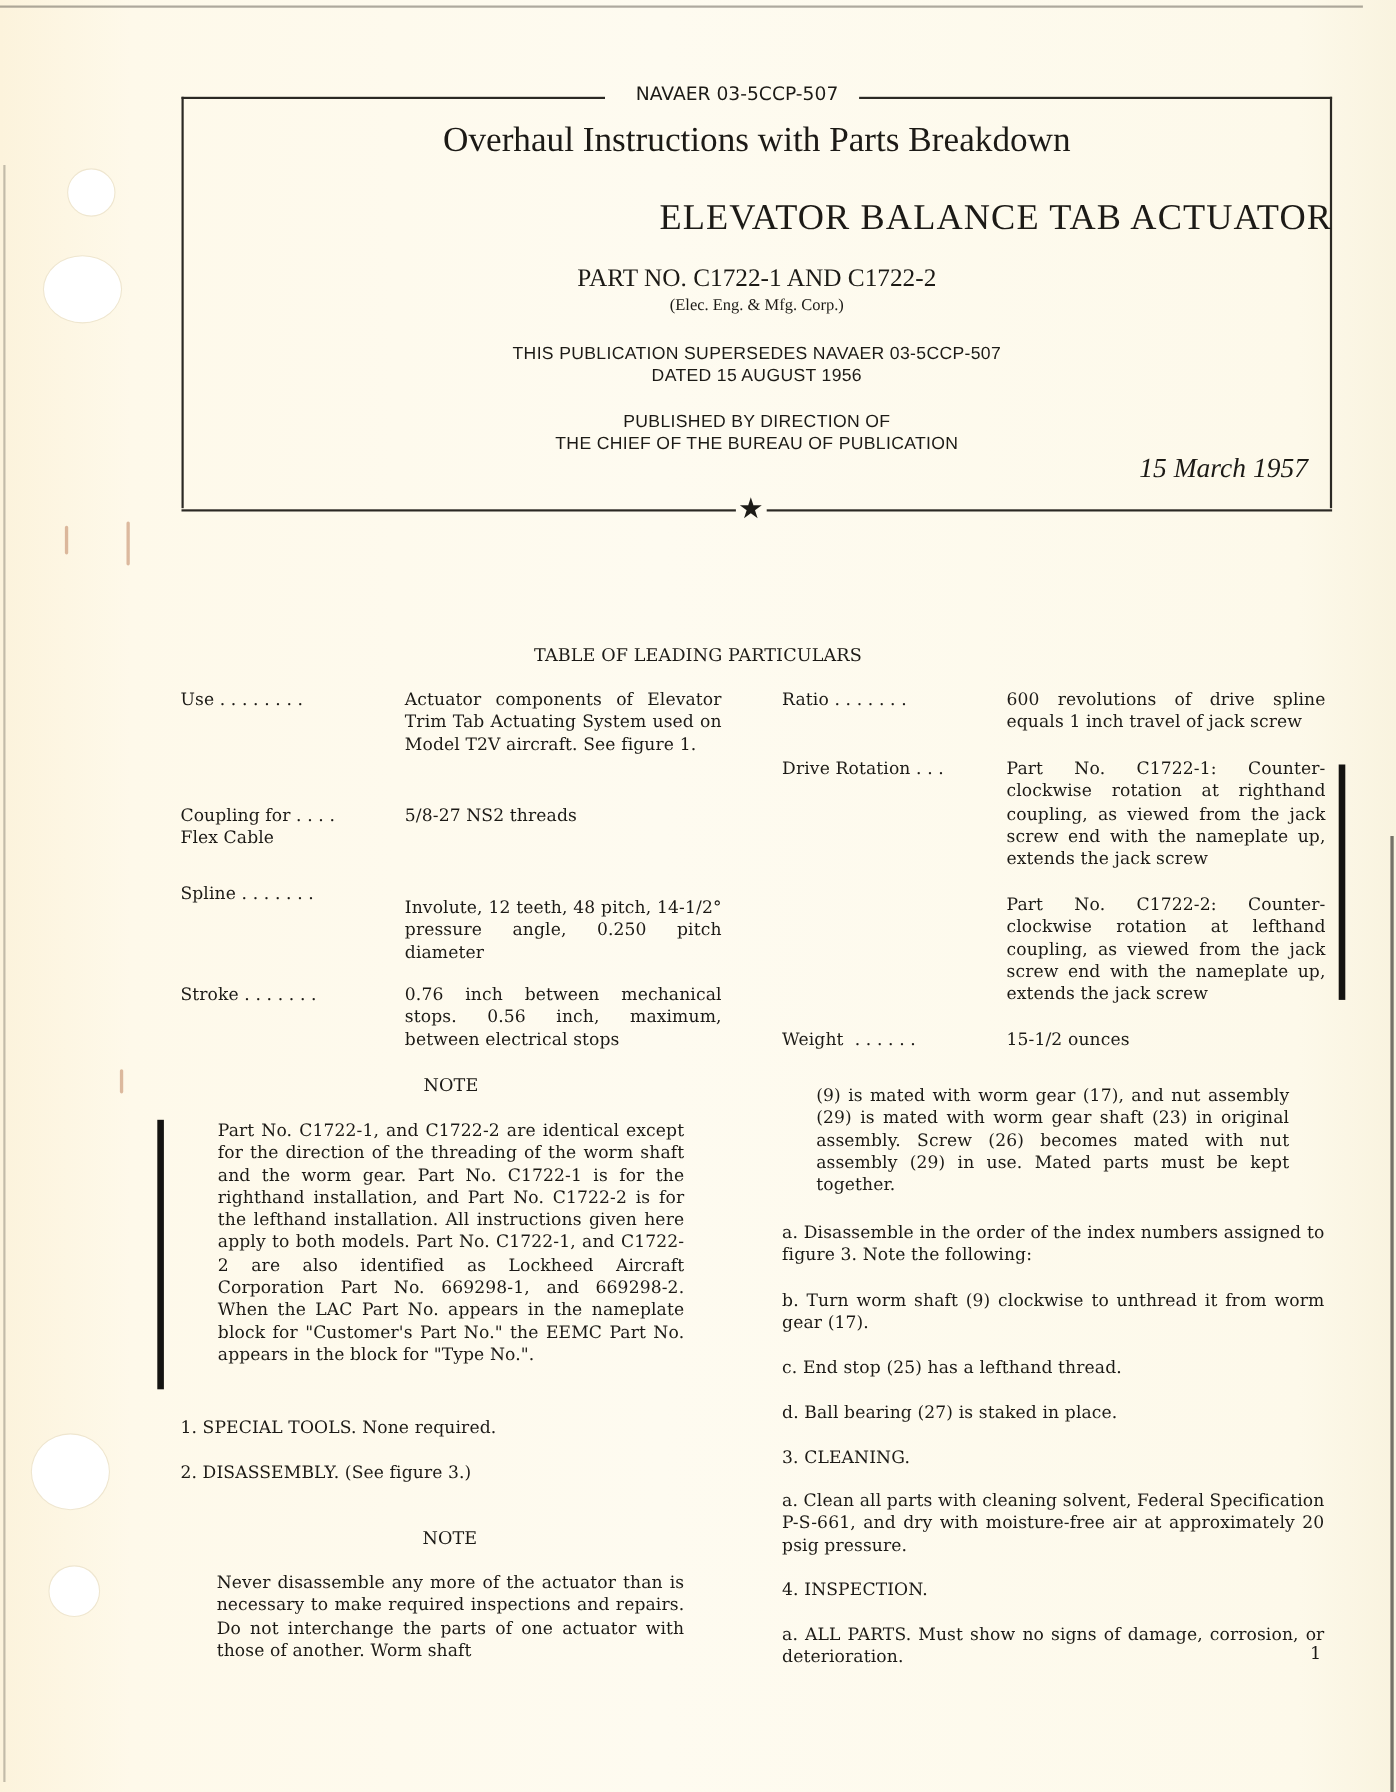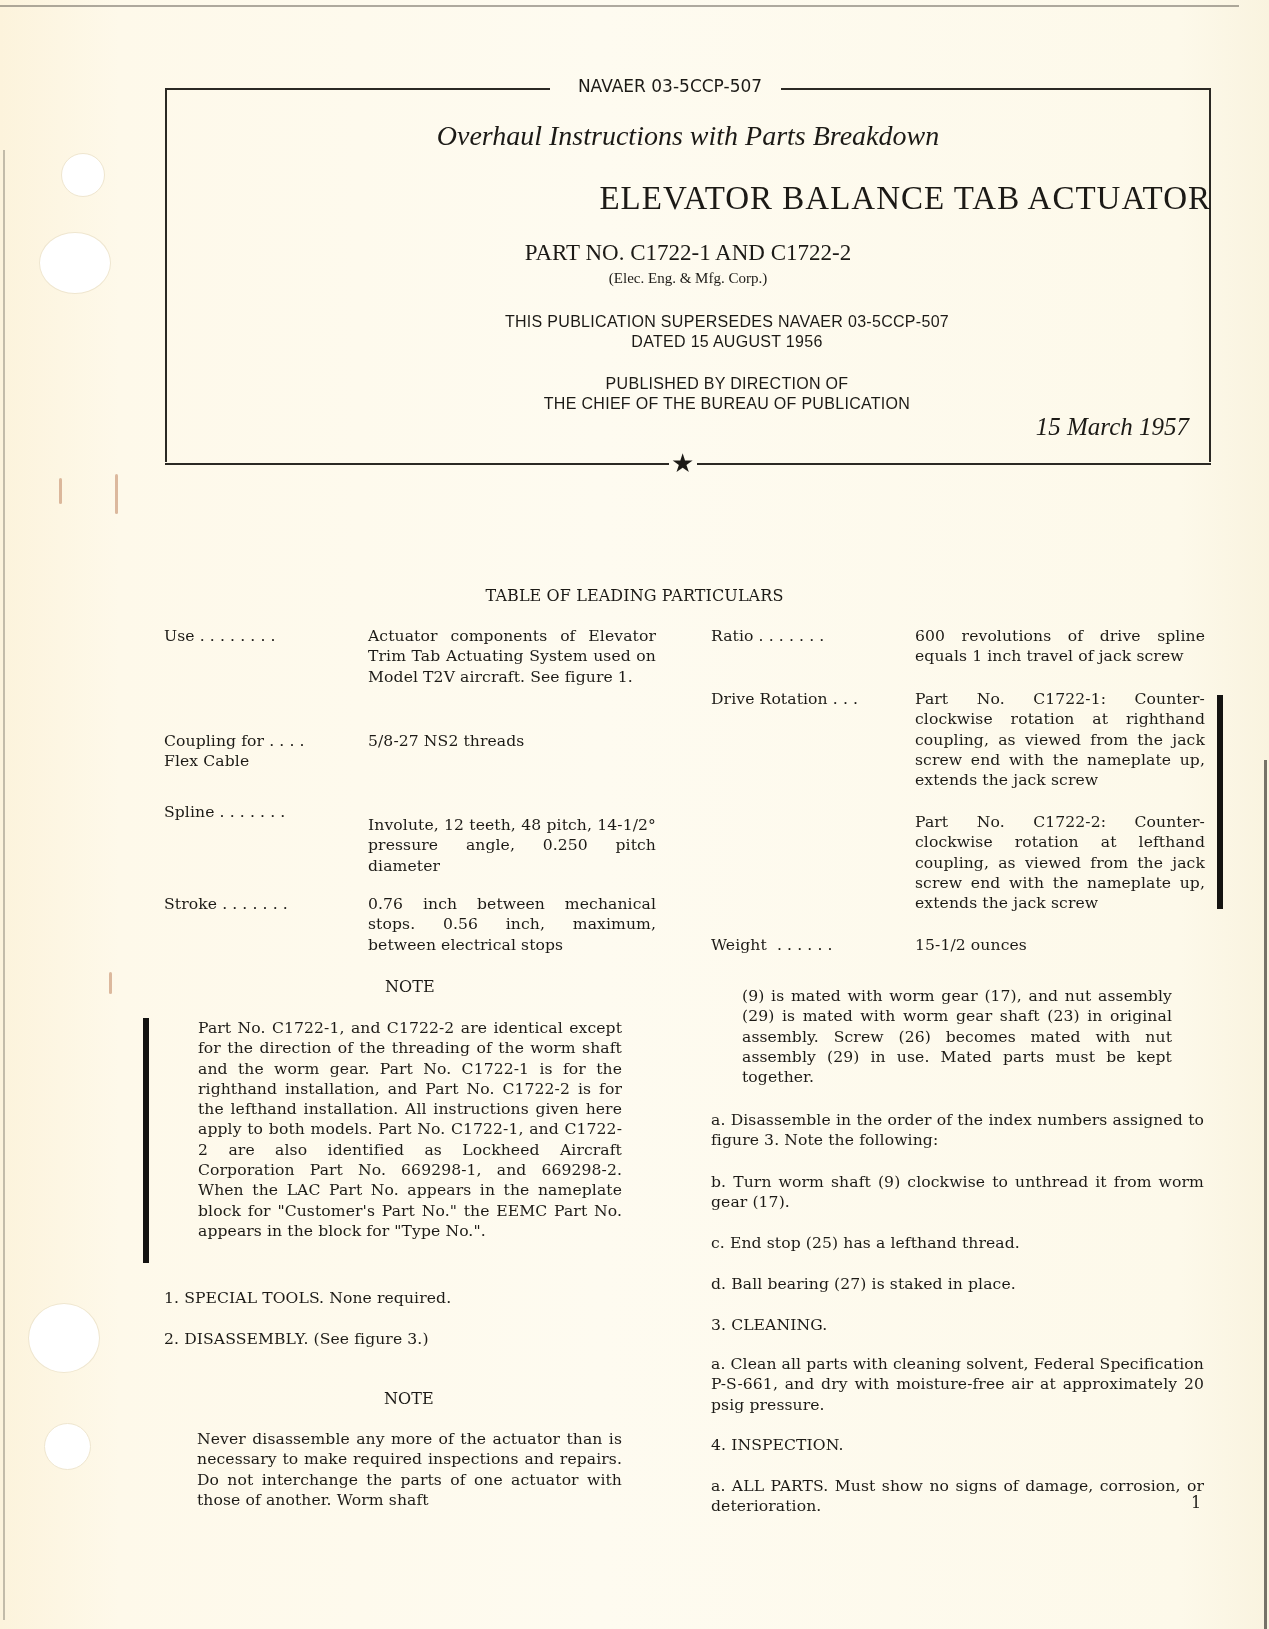--- a/index.html
+++ b/index.html
@@ -21,27 +21,27 @@
 
   
   .hdr-box {
     position: absolute; left: 165px; top: 88px; width: 1042px; height: 374px;
     border-left: 2px solid #2b2924; border-right: 2px solid #2b2924;
   }
   .hdr-top-line { position: absolute; top: 88px; height: 2px; background: #2b2924; }
   .hdr-bottom { position: absolute; top: 463px; height: 2px; background: #2b2924; }
   .star { position: absolute; left: 671px; top: 449px; font-size: 26px; line-height: 28px; color: #1c1a16; font-family: "DejaVu Sans", sans-serif; }
 
-  .title-1 { position: absolute; top: 120px; left: 165px; width: 1046px; text-align: center; font-family: "Liberation Serif", serif; font-size: 28px; font-style: italic; }
+  .title-1 { position: absolute; top: 108px; left: 165px; width: 1046px; text-align: center; font-family: "Liberation Serif", serif; font-size: 32px; }
   .title-2 { position: absolute; top: 180px; left: 165px; width: 1046px; text-align: right; font-family: "Liberation Serif", serif; font-size: 33px; letter-spacing: 1px; }
   .title-3 { position: absolute; top: 240px; left: 165px; width: 1046px; text-align: center; font-family: "Liberation Serif", serif; font-size: 23px; }
   .title-4 { position: absolute; top: 270px; left: 165px; width: 1046px; text-align: center; font-family: "Liberation Serif", serif; font-size: 15px; }
   .small-caps {
     position: absolute; left: 165px; width: 1046px; text-align: center;
-    font-family: "Liberation Sans", sans-serif; font-size: 16px; line-height: 20px; letter-spacing: .3px; padding-left: 39px;
+    font-family: "Liberation Sans", sans-serif; font-size: 16px; line-height: 20px; letter-spacing: .3px;
   }
   .pub-date { position: absolute; top: 413px; right: 80px; font-family: "Liberation Serif", serif; font-style: italic; font-size: 25px; }
 
   
   .t { font-family: "DejaVu Serif", serif; font-size: 15.6px; line-height: 20.3px; letter-spacing: .1px; }
   .section-title { position: absolute; top: 586px; left: 0; width: 1269px; text-align: center; font-size: 16px; }
   .lbl { position: absolute; white-space: pre; }
   .val { position: absolute; text-align: justify; }
   .note-hd { position: absolute; font-size: 16px; }
   .para { position: absolute; text-align: justify; }

